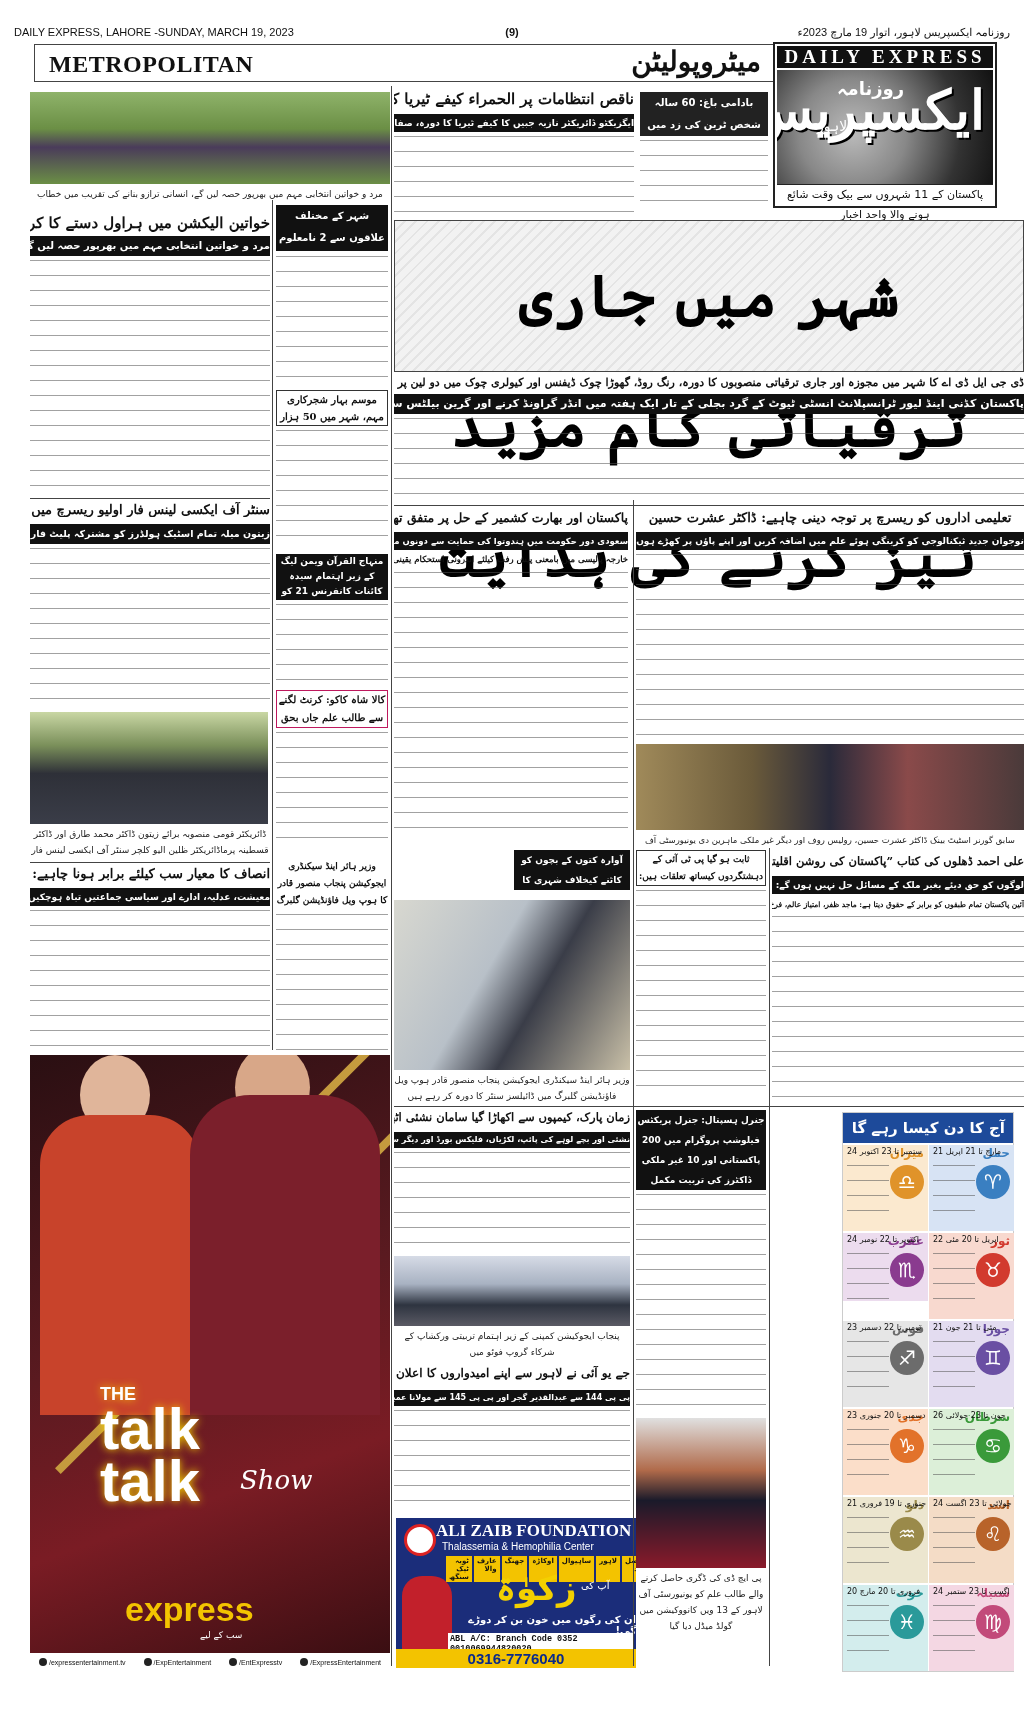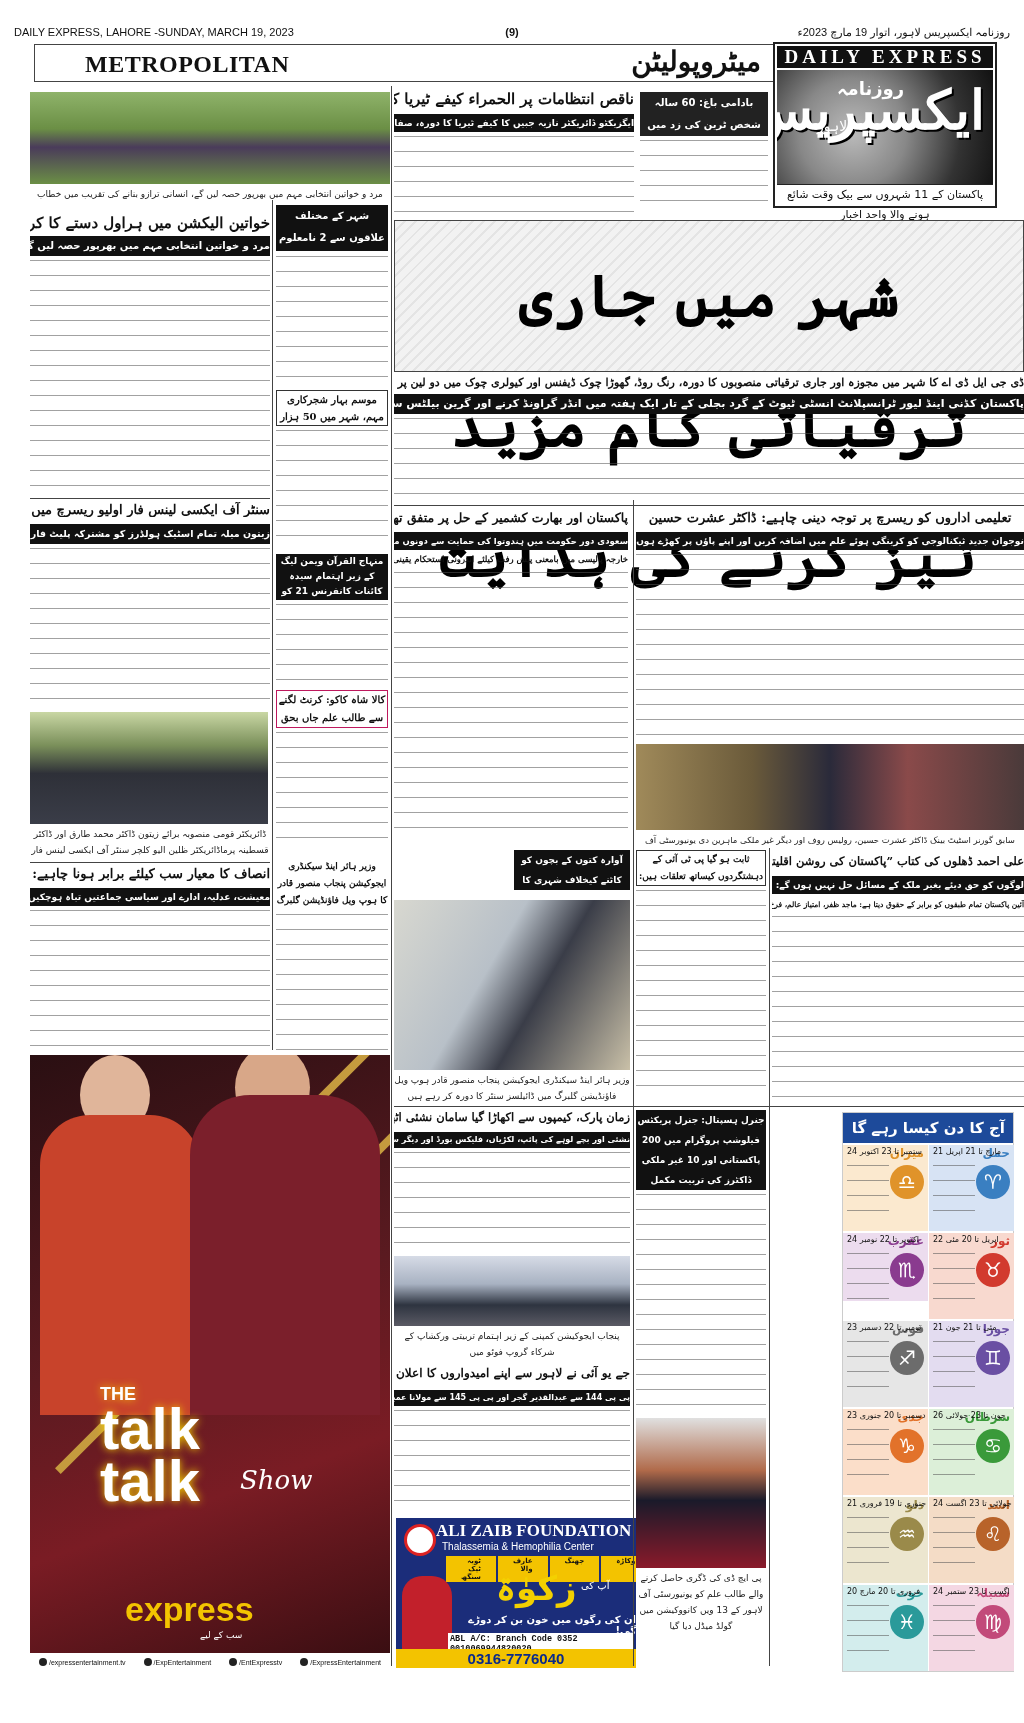--- a/index.html
+++ b/index.html
@@ -3,21 +3,21 @@
 <meta charset="utf-8">
 <style>
   * { box-sizing: border-box; margin: 0; padding: 0; }
   body { width: 1024px; height: 1723px; background: #fff; font-family: "DejaVu Sans", sans-serif; color: #111; position: relative; overflow: hidden; }
   .abs { position: absolute; }
   .topline { top: 26px; left: 14px; right: 14px; height: 14px; font-family: "Liberation Sans", sans-serif; font-size: 11px; }
   .topline .l { position: absolute; left: 0; top: 0; }
   .topline .c { position: absolute; left: 50%; transform: translateX(-50%); top: 0; font-weight: bold; }
   .topline .r { position: absolute; right: 0; top: 0; direction: rtl; }
   .sectionbar { left: 34px; top: 44px; width: 740px; height: 38px; border: 1px solid #444; }
-  .sectionbar .en { position: absolute; left: 14px; top: 6px; font-family: "Liberation Serif", serif; font-weight: bold; font-size: 24px; letter-spacing: 0.5px; margin-left: 36px; }
+  .sectionbar .en { position: absolute; left: 14px; top: 6px; font-family: "Liberation Serif", serif; font-weight: bold; font-size: 24px; letter-spacing: 0.5px; }
   .sectionbar .ur { position: absolute; right: 12px; top: 0px; font-family: "DejaVu Serif", serif; font-weight: bold; font-size: 28px; direction: rtl; }
   .mast { left: 773px; top: 42px; width: 224px; height: 166px; border: 2px solid #222; background: #fff; }
   .mast .top { background: #111; color: #fff; text-align: center; font-family: "Liberation Serif", serif; font-weight: bold; font-size: 19px; letter-spacing: 4px; height: 22px; line-height: 22px; margin: 2px; }
   .mast .globe { position: absolute; left: 2px; right: 2px; top: 26px; height: 114px; background: radial-gradient(circle at 35% 55%, #bbb 0%, #888 35%, #333 70%, #111 100%); overflow: hidden; }
   .mast .globe .logo { position: absolute; right: 8px; top: 8px; font-family: "DejaVu Serif", serif; font-weight: bold; font-size: 54px; color: #fff; direction: rtl; text-shadow: 2px 2px 0 #000; }
   .mast .globe .small { position: absolute; left: 60px; top: 8px; color: #fff; font-size: 18px; font-weight: bold; direction: rtl; }
   .mast .globe .city { position: absolute; left: 40px; top: 48px; color: #fff; font-size: 14px; direction: rtl; }
   .mast .tag { position: absolute; left: 2px; right: 2px; bottom: 2px; height: 20px; border-top: 1px solid #222; font-size: 11px; text-align: center; line-height: 20px; direction: rtl; }
   .photo { background: #6b7a55; overflow: hidden; }
   .headline { font-family: "DejaVu Serif", serif; font-weight: bold; direction: rtl; text-align: center; white-space: nowrap; overflow: hidden; }
@@ -47,21 +47,21 @@
   .ad1 .brand { position: absolute; left: 95px; top: 535px; color: #f3c400; font-family: "Liberation Sans", sans-serif; font-weight: bold; font-size: 34px; }
   .ad1 .brandsub { position: absolute; left: 170px; top: 575px; color: #fff; font-size: 9px; direction: rtl; }
   .socialbar { left: 30px; top: 1655px; width: 360px; height: 14px; font-size: 7px; font-family: "Liberation Sans", sans-serif; display: flex; justify-content: space-around; align-items: center; }
   .social-item { display: flex; align-items: center; gap: 2px; }
   .social-item .ico { width: 8px; height: 8px; border-radius: 50%; background: #222; }
   .ad2 { left: 396px; top: 1518px; width: 240px; height: 150px; background: #1b2d7a; overflow: hidden; }
   .ad2 .h1 { position: absolute; left: 40px; top: 3px; color: #fff; font-family: "Liberation Serif", serif; font-weight: bold; font-size: 17px; }
   .ad2 .h2 { position: absolute; left: 46px; top: 23px; color: #fff; font-family: "Liberation Sans", sans-serif; font-size: 10px; }
   .ad2 .logo { position: absolute; left: 8px; top: 6px; width: 32px; height: 32px; border-radius: 50%; background: #fff; border: 3px solid #d22; }
   .ad2 .cities { position: absolute; left: 50px; top: 38px; display: flex; gap: 2px; direction: rtl; }
-  .ad2 .cities span { background: #f3c300; color: #111; font-size: 7px; padding: 1px 15px; font-weight: bold; }
+  .ad2 .cities span { background: #f3c300; color: #111; font-size: 7px; padding: 1px 3px; font-weight: bold; }
   .ad2 .zakat { position: absolute; left: 100px; top: 50px; color: #f3d000; font-size: 34px; font-weight: bold; direction: rtl; }
   .ad2 .aapki { position: absolute; left: 185px; top: 62px; color: #fff; font-size: 10px; direction: rtl; }
   .ad2 .girl { position: absolute; left: 6px; top: 58px; width: 50px; height: 80px; background: #c2202b; border-radius: 20px 20px 0 0; }
   .ad2 .line { position: absolute; left: 60px; top: 96px; color: #fff; font-size: 10px; direction: rtl; font-weight: bold; }
   .ad2 .acct { position: absolute; left: 52px; top: 115px; width: 186px; background: #fff; color: #111; font-family: "Liberation Mono", monospace; font-weight: bold; font-size: 8.5px; padding: 1px 2px; }
   .ad2 .phone { position: absolute; left: 0; right: 0; top: 131px; height: 19px; background: #f3c300; color: #0a2a8a; font-weight: bold; font-family: "Liberation Sans", sans-serif; font-size: 15px; text-align: center; line-height: 19px; }
 </style>
 </head>
 <body>
 

